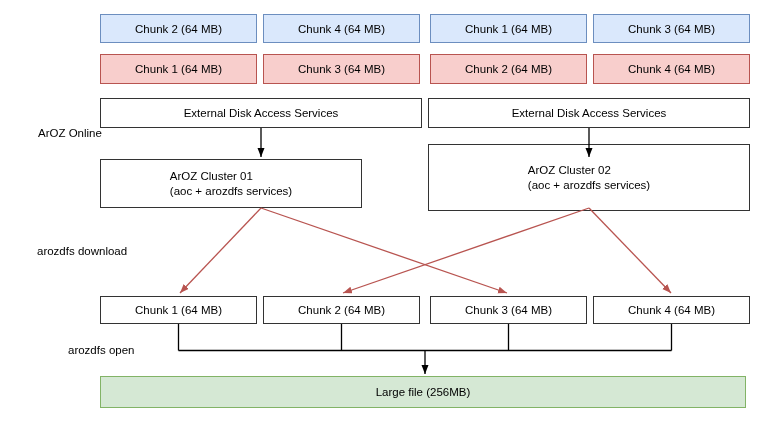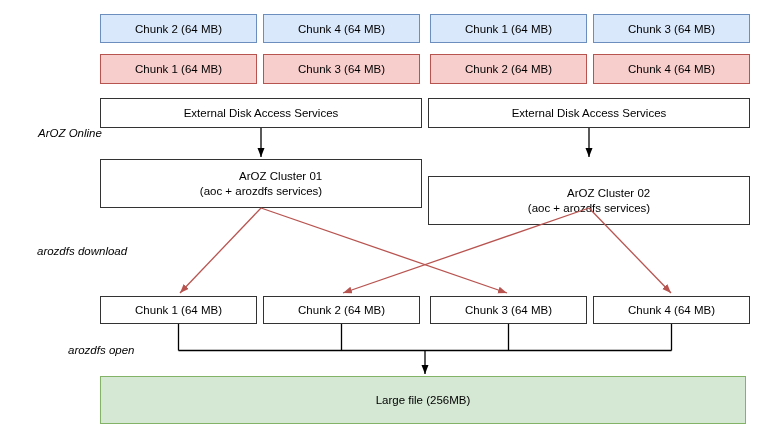--- a/index.html
+++ b/index.html
@@ -21,21 +21,21 @@
     width: 772px; height: 430px;
     pointer-events: none;
     z-index: 5;
   }
   .box {
     position: absolute;
     box-sizing: border-box;
     display: flex;
     align-items: center;
     justify-content: center;
-    text-align: right;
+    text-align: left;
     font-size: 11.5px;
     color: #000000;
     background: #ffffff;
     border: 1.4px solid var(--box-border, #333333);
     z-index: 2;
   }
   .box.blue {
     background: var(--chunk-blue-fill, #dae8fc);
     border: 1px solid var(--chunk-blue-border, #6c8ebf);
   }
@@ -50,21 +50,20 @@
   .box .two-line {
     line-height: 1.28;
   }
   .side-label {
     position: absolute;
     font-size: 11.5px;
     color: #000000;
     line-height: 1.3;
     white-space: nowrap;
     z-index: 3;
-    font-style: italic;
   }
 </style>
 </head>
 <body>
 
 <div class="canvas">
 
   <svg class="overlay" viewBox="0 0 772 430" xmlns="http://www.w3.org/2000/svg">
     <defs>
       <marker id="arrowBlack" markerUnits="userSpaceOnUse" markerWidth="10" markerHeight="8" refX="9" refY="3.5" orient="auto">
@@ -113,47 +112,47 @@
     <span>Chunk 4 (64 MB)</span>
   </div>
 
   <div class="box" style="left:100px; top:98px; width:322px; height:30px">
     <span>External Disk Access Services</span>
   </div>
   <div class="box" style="left:428px; top:98px; width:322px; height:30px">
     <span>External Disk Access Services</span>
   </div>
 
-  <div class="box" style="left:100px; top:159px; width:322px; height:49px">
+  <div class="box" style="left:100px; top:159px; width:262px; height:49px">
     <div class="two-line">
       <div>ArOZ Cluster 01</div>
       <div>(aoc + arozdfs services)</div>
     </div>
   </div>
-  <div class="box" style="left:428px; top:176px; width:322px; height:49px">
+  <div class="box" style="left:428px; top:144px; width:322px; height:67px">
     <div class="two-line">
       <div>ArOZ Cluster 02</div>
       <div>(aoc + arozdfs services)</div>
     </div>
   </div>
 
   <div class="box" style="left:100px; top:296px; width:157px; height:28px">
     <span>Chunk 1 (64 MB)</span>
   </div>
   <div class="box" style="left:263px; top:296px; width:157px; height:28px">
     <span>Chunk 2 (64 MB)</span>
   </div>
   <div class="box" style="left:430px; top:296px; width:157px; height:28px">
     <span>Chunk 3 (64 MB)</span>
   </div>
   <div class="box" style="left:593px; top:296px; width:157px; height:28px">
     <span>Chunk 4 (64 MB)</span>
   </div>
 
-  <div class="box green" style="left:100px; top:376px; width:646px; height:48px">
+  <div class="box green" style="left:100px; top:376px; width:646px; height:32px">
     <span>Large file (256MB)</span>
   </div>
 
   <div class="side-label" style="left:38px; top:126px">
     <div>ArOZ Online</div>
   </div>
   <div class="side-label" style="left:37px; top:244px">arozdfs download</div>
   <div class="side-label" style="left:68px; top:343px">arozdfs open</div>
 
 </div>

